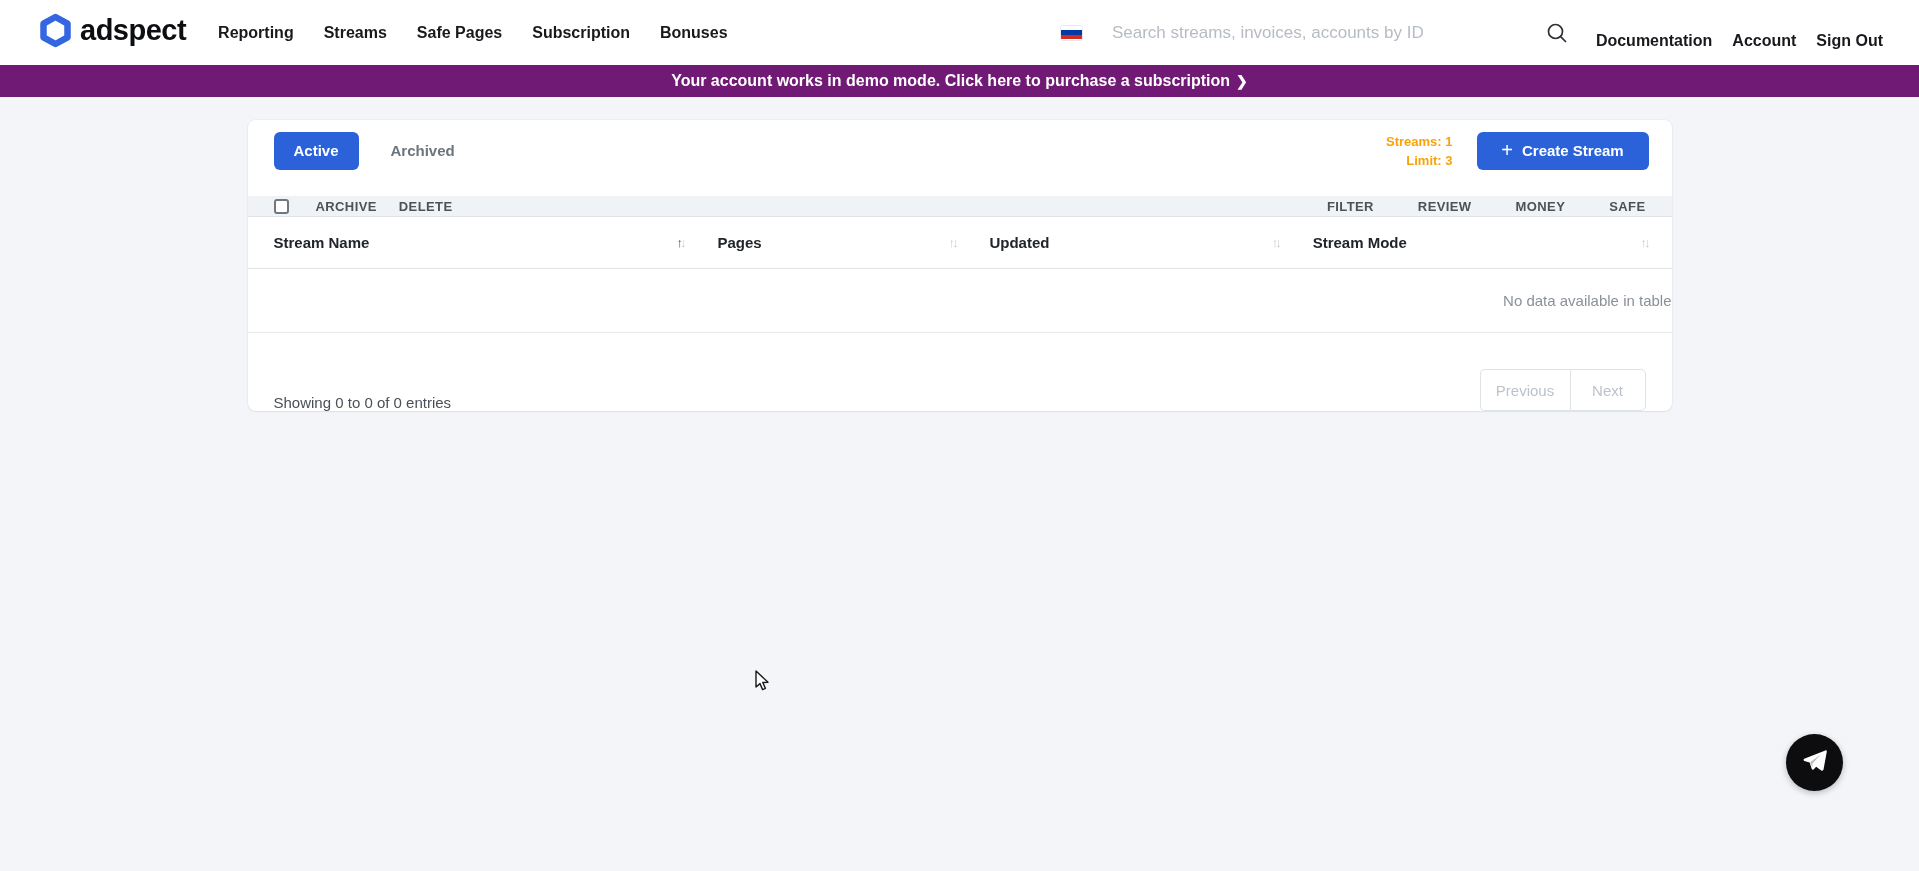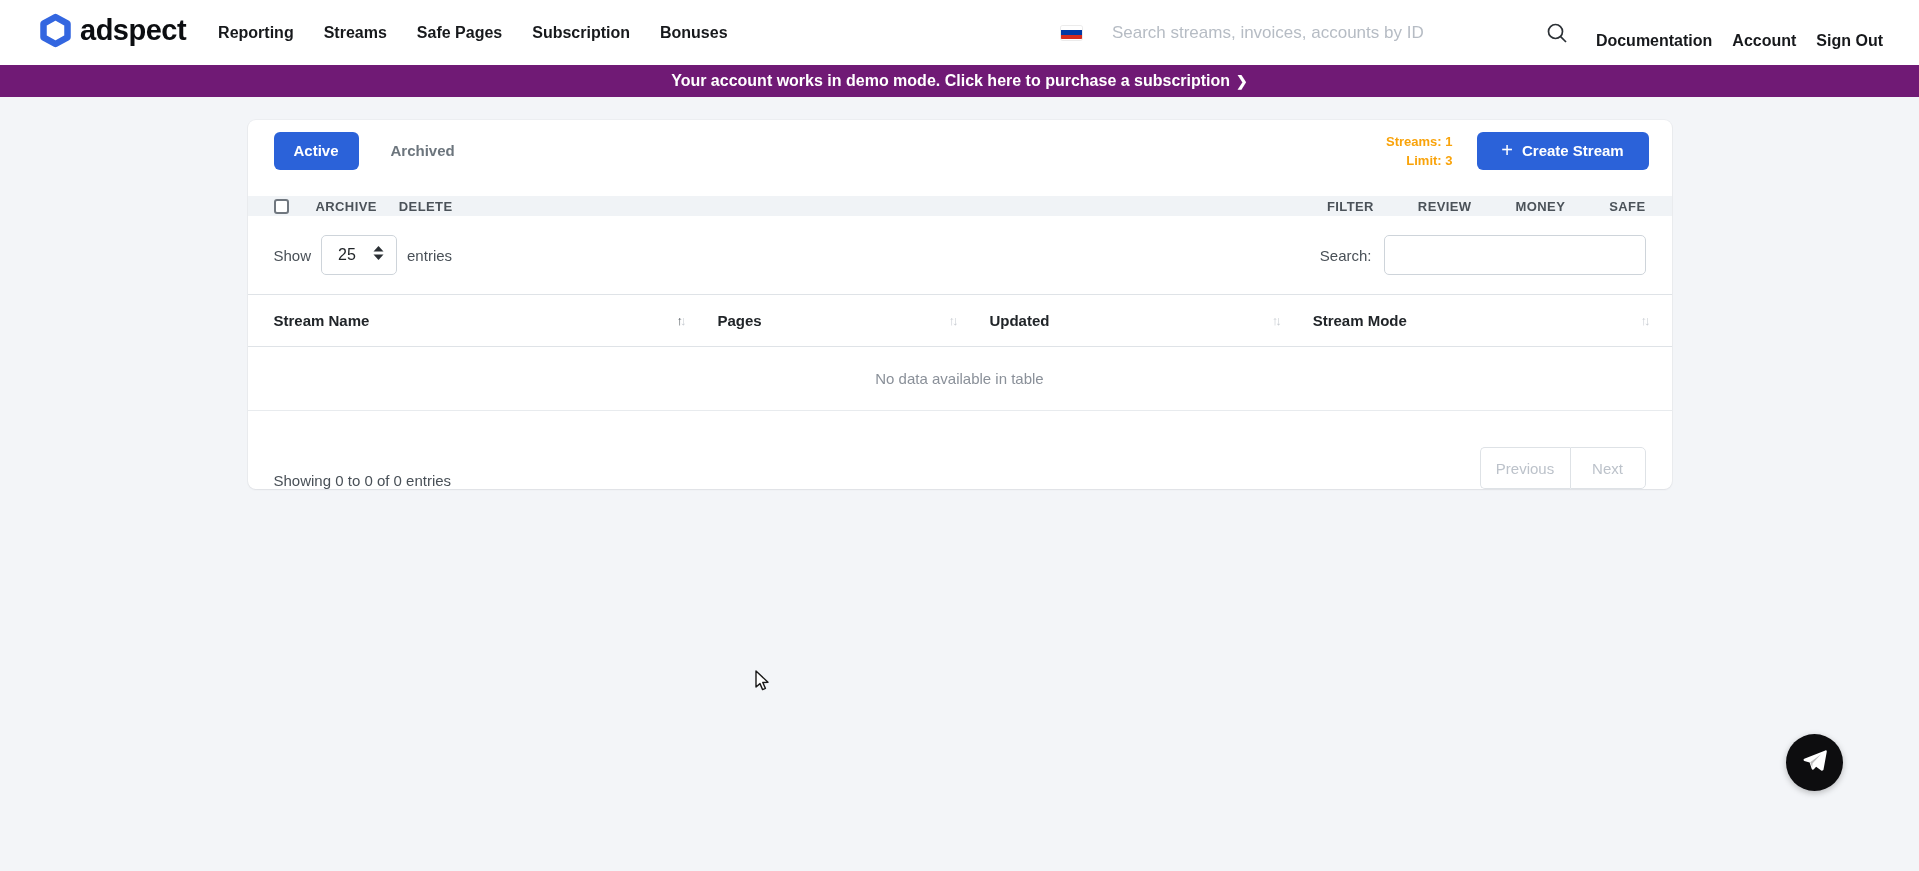--- a/index.html
+++ b/index.html
@@ -55,21 +55,21 @@
   .search-wrap { margin-left:auto; display:flex; align-items:center; gap:12px; }
   .search-wrap label { font-size:15px; color:#495057; }
   .tbl-search { width:262px; height:40px; border:1px solid #ced4da; border-radius:5px; outline:none; font-size:15px; color:#212529; padding:0 12px; font-family:inherit; }
 
   table.grid { width:100%; border-collapse:collapse; table-layout:fixed; }
   .grid th { border-top:1px solid #dfe3e7; border-bottom:1px solid #dfe3e7; height:52px; text-align:left; font-size:15px; font-weight:700; color:#212529; padding:0 10px; cursor:pointer; }
   .grid th:first-child { padding-left:26px; }
   .grid th .th-inner { display:flex; align-items:center; }
   .sort { margin-left:auto; font-size:13px; letter-spacing:-3px; color:#c8ccd2; padding-right:14px; }
   .sort .up-on { color:#4b5259; }
-  .empty-row td { height:64px; text-align:center; font-size:15px; color:#8a9099; border-bottom:1px solid #e8ebee; }
+  .empty-row td { height:64px; text-align:right; font-size:15px; color:#8a9099; border-bottom:1px solid #e8ebee; }
 
   .card-foot { height:78px; display:flex; align-items:flex-end; padding:0 26px; }
   .card-foot .summary { font-size:15px; color:#495057; }
   .pager { margin-left:auto; display:flex; }
   .pager div { height:42px; display:flex; align-items:center; justify-content:center; background:#fff; border:1px solid #dee2e6; color:#bcc2ca; font-size:15px; cursor:pointer; }
   .pager .prev { width:90px; border-radius:5px 0 0 5px; border-right:none; }
   .pager .next { width:76px; border-radius:0 5px 5px 0; }
 
   
   .footer { height:66px; background:#ffffff; border-top:1px solid #e4e8ec; display:flex; align-items:center; padding:0 53px; flex:none; font-size:15px; color:#6c757d; position:relative; }
@@ -151,37 +151,20 @@
         <span class="act first">ARCHIVE</span>
         <span class="act">DELETE</span>
         <div class="bulk-right">
           <span class="act">FILTER</span>
           <span class="act">REVIEW</span>
           <span class="act">MONEY</span>
           <span class="act">SAFE</span>
         </div>
       </div>
 
-      <div class="entries-row">
-        <span class="lbl">Show</span>
-        <div class="page-size">
-          <span class="val">25</span>
-          <span>
-            <svg width="11" height="14" viewBox="0 0 11 14">
-              <polygon points="5.5,0 10.5,5.5 0.5,5.5" fill="#2b3035"></polygon>
-              <polygon points="5.5,14 10.5,8.5 0.5,8.5" fill="#2b3035"></polygon>
-            </svg>
-          </span>
-        </div>
-        <span class="lbl">entries</span>
-        <div class="search-wrap">
-          <label>Search:</label>
-          <input class="tbl-search" type="text" style="">
-        </div>
-      </div>
 
       <table class="grid">
         <colgroup>
             <col style="width:32.3%">
             <col style="width:19.1%">
             <col style="width:22.7%">
             <col style="width:25.9%">
           </colgroup>
         <thead>
           <tr>

